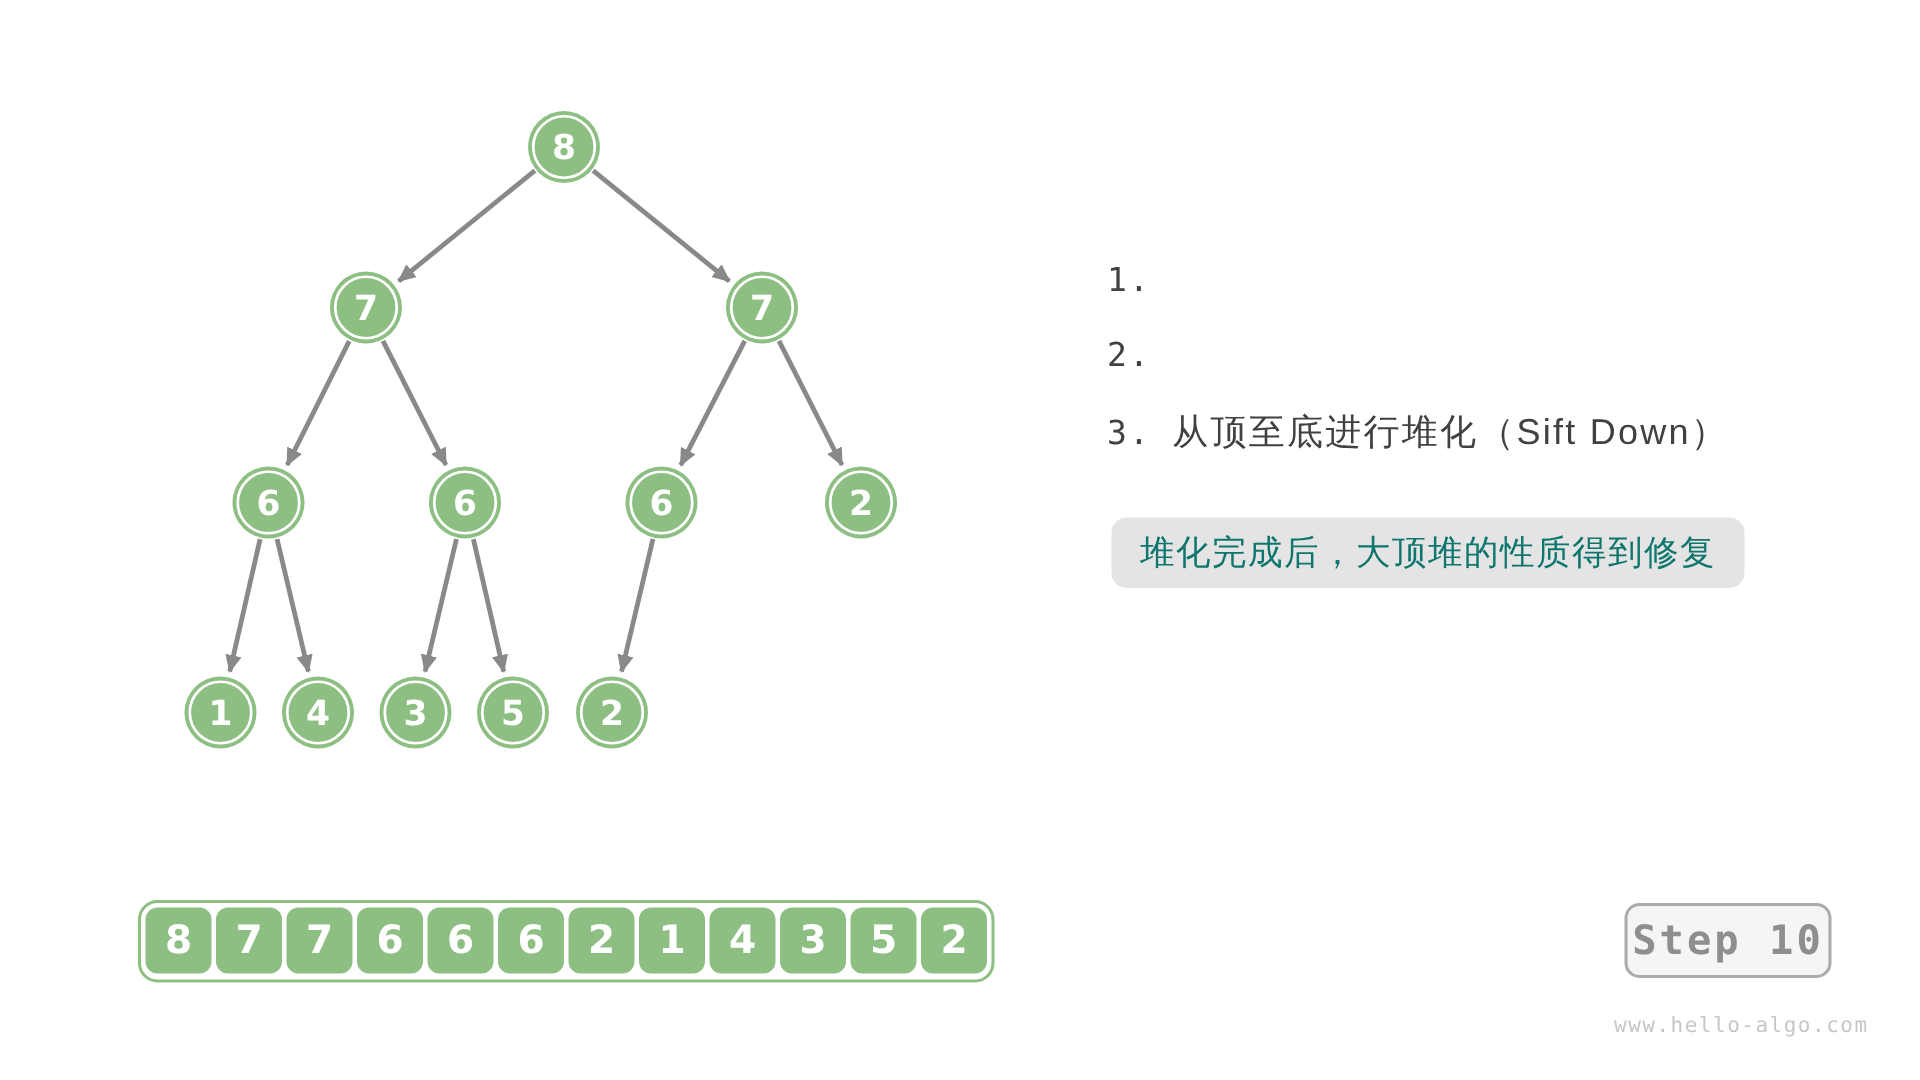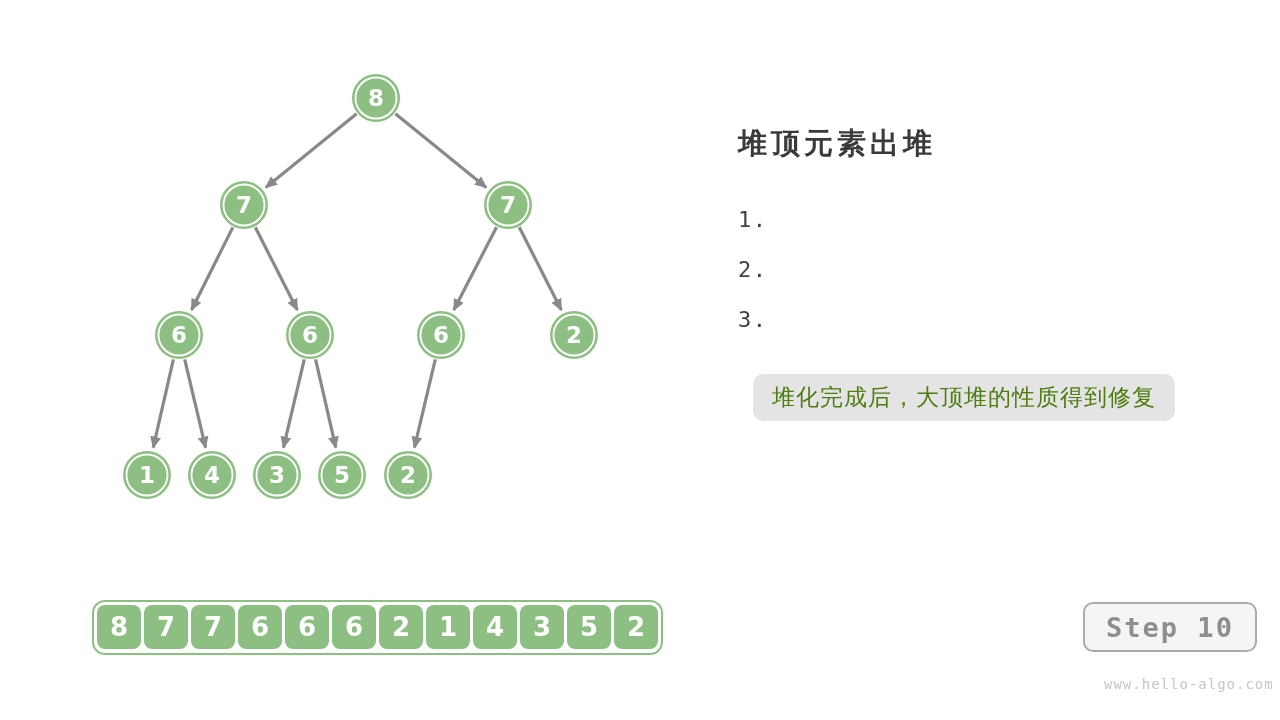--- a/index.html
+++ b/index.html
@@ -25,55 +25,55 @@
   .step-list { margin-top:48px; }
   .step-item {
     display:flex; align-items:baseline; margin-bottom:26px;
     font-size:24px; color:#414141; letter-spacing:1.5px; line-height:1.1;
   }
   .step-num {
     font-family:"DejaVu Sans Mono","Liberation Mono",monospace;
     font-size:22px; margin-right:14px; color:#414141;
   }
   .note-box {
-    display:inline-block; margin-top:16px; margin-left:15px;
+    display:inline-block; margin-top:16px; margin-left:3px;
     background:#e4e4e4; border-radius:10px;
-    padding:8px 19px; font-size:23px; color:#4d7c0f; letter-spacing:1px;
+    padding:8px 19px; font-size:23px; color:#0f766e; letter-spacing:1px;
   }
 
   
   .array {
     position:absolute; left:92px; top:600px; height:55px;
     box-sizing:border-box; background:#ffffff;
     border:2.5px solid var(--green); border-radius:13px;
     padding:3px; display:flex; gap:3px;
   }
   .array-cell {
     width:44px; height:44px; border-radius:8px;
     background:var(--green); color:#ffffff;
     font-weight:bold; font-size:26px;
     display:flex; align-items:center; justify-content:center;
     font-family:"DejaVu Sans","Liberation Sans",sans-serif;
   }
 
   
   .step-badge {
-    position:absolute; left:1083px; top:602px; width:174px; height:50px;
+    position:absolute; left:1083px; top:602px; width:138px; height:50px;
     box-sizing:border-box; background:#f5f5f5;
     border:2px solid #ababab; border-radius:10px;
     color:#8e8e8e; font-family:"DejaVu Sans Mono","Liberation Mono",monospace;
     font-weight:bold; font-size:27px; letter-spacing:2px;
     display:flex; align-items:center; justify-content:center;
   }
 
   
   .watermark {
     position:absolute; left:1076px; top:676px;
     font-family:"DejaVu Sans Mono","Liberation Mono",monospace;
-    font-size:14px; color:#c6c6c6; letter-spacing:1px;margin-left:28px;
+    font-size:14px; color:#c6c6c6; letter-spacing:1px;
   }
 </style>
 </head>
 <body>
 
 <div class="stage">
 
   <svg id="tree-svg" width="700" height="560" viewBox="0 0 700 560">
       <defs>
         <marker id="ah" markerUnits="userSpaceOnUse" markerWidth="14" markerHeight="12" refX="11" refY="5.5" orient="auto">
@@ -147,31 +147,31 @@
         <text x="342" y="475" dy="0.36em" text-anchor="middle" font-size="23" fill="#ffffff">5</text>
       </g>
       <g>
         <circle cx="408" cy="475" r="24" fill="#8dbf83"></circle>
         <circle cx="408" cy="475" r="20.5" fill="none" stroke="#ffffff" stroke-width="1.8"></circle>
         <text x="408" y="475" dy="0.36em" text-anchor="middle" font-size="23" fill="#ffffff">2</text>
       </g>
     </svg>
 
   <section class="panel">
-    <h1 class="panel-title">堆顶元素出堆</h1>
 
     <div class="step-list">
       <div class="step-item">
         <span class="step-num">1.</span>
       </div>
       <div class="step-item">
         <span class="step-num">2.</span>
       </div>
       <div class="step-item">
         <span class="step-num">3.</span>
+        <span class="step-text">从顶至底进行堆化（Sift Down）</span>
       </div>
     </div>
 
     <div class="note-box">堆化完成后，大顶堆的性质得到修复</div>
   </section>
 
   <div class="array" id="heap-array">
       <div class="array-cell">8</div>
       <div class="array-cell">7</div>
       <div class="array-cell">7</div>

